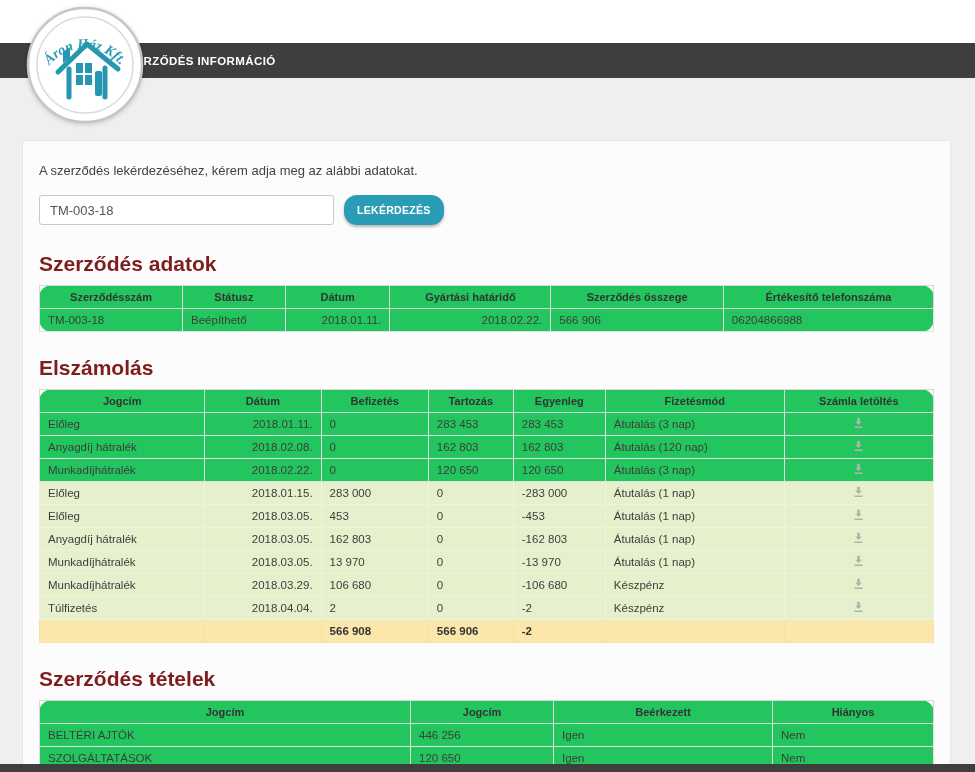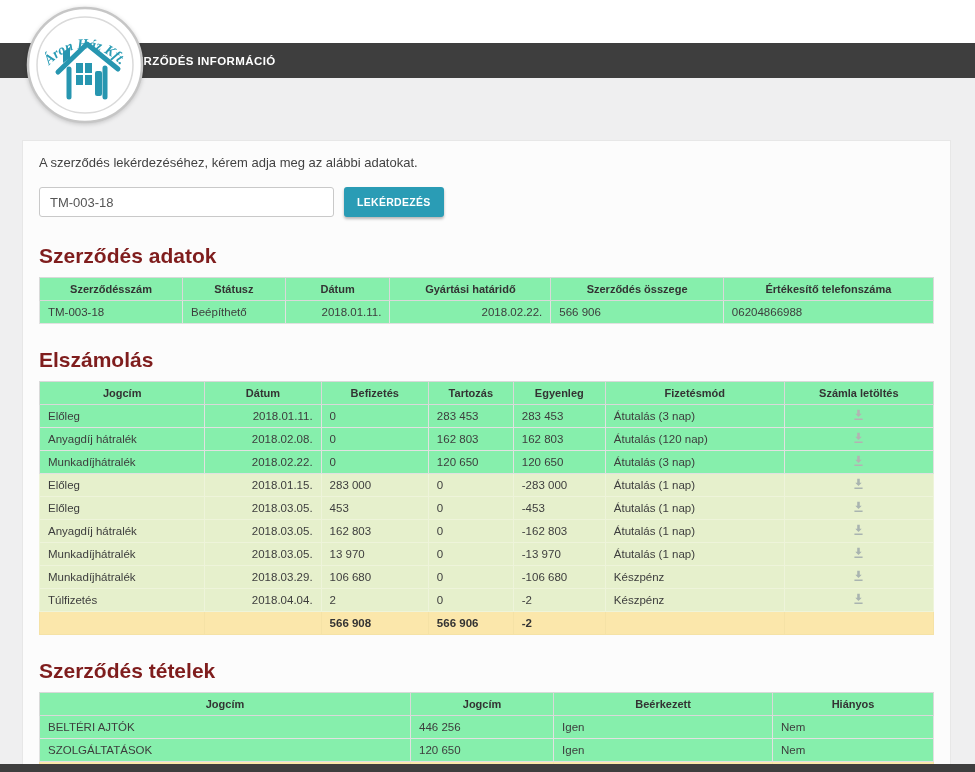--- a/index.html
+++ b/index.html
@@ -6,34 +6,34 @@
     background:#efeff0;font-family:"Liberation Sans",sans-serif;}
   .topstrip{height:43px;background:#ffffff;}
   .navbar{height:35px;background:#3e3e3e;display:flex;align-items:center;}
   .navtitle{color:#ffffff;font-size:11.5px;font-weight:bold;letter-spacing:.4px;
     padding-left:120px;}
   .logo{position:absolute;left:25px;top:5px;width:120px;height:120px;z-index:5;}
   .logo svg{filter:drop-shadow(0 1px 2px rgba(0,0,0,.18));}
   .card{margin:62px 22px 0 22px;width:929px;background:#fcfcfc;
     border:1px solid #e7e7e7;border-bottom:none;box-sizing:border-box;
     padding:14px 16px 10px 16px;min-height:624px;}
-  .intro{font-size:13px;color:#424242;margin:0 0 0 0;}
+  .intro{font-size:13px;color:#424242;margin:8px 0 0 0;}
   .query-row{display:flex;align-items:center;margin-top:17px;}
   .inp{height:30px;border:1px solid #c9c9c9;border-radius:3px;background:#fff;
     font-size:13px;color:#555;padding:0 10px;box-sizing:border-box;
     font-family:"Liberation Sans",sans-serif;}
   .inp1{width:295px;}
   .inp2{width:440px;margin-left:13px;}
   .btn{margin-left:10px;height:30px;padding:0 13px;background:#2a9cb5;color:#fff;
-    border:none;border-radius:3px;font-size:10.5px;font-weight:bold;
+    border:none;border-radius:13px;font-size:10.5px;font-weight:bold;
     letter-spacing:.3px;box-shadow:0 2px 3px rgba(0,0,0,.28);cursor:pointer;
     font-family:"Liberation Sans",sans-serif;}
   h2{font-size:21px;font-weight:bold;color:#7f1d1d;margin:24px 0 9px 0;}
   h2.first{margin-top:27px;}
-  table{width:100%;border-collapse:collapse;background:#86efac;table-layout:fixed;}
+  table{width:100%;border-collapse:collapse;background:#22c55e;table-layout:fixed;border-radius:13px;}
   th{border:1px solid #d9d9d9;font-size:11px;font-weight:bold;color:#333;
     text-align:center;padding:5px 6px;}
   td{border:1px solid #e1e1e1;font-size:11.5px;color:#3d3d3d;padding:5px 8px;
     overflow:hidden;white-space:nowrap;}
   .r{text-align:left}.c{text-align:right}
   tr.green td{background:#e6f0cc;border-color:#eef4da;border-top-color:#f7faf0;}
   tr.total td{background:#fbe7ab;border-color:#f5e2a6;font-weight:bold;color:#333;}
   td.icon-cell{text-align:center;padding:3px;}
   .dl{display:inline-block;width:15px;height:14px;cursor:pointer;}
   .footerbar{position:absolute;left:0;bottom:0;width:975px;height:8px;background:#3e3e3e;}

